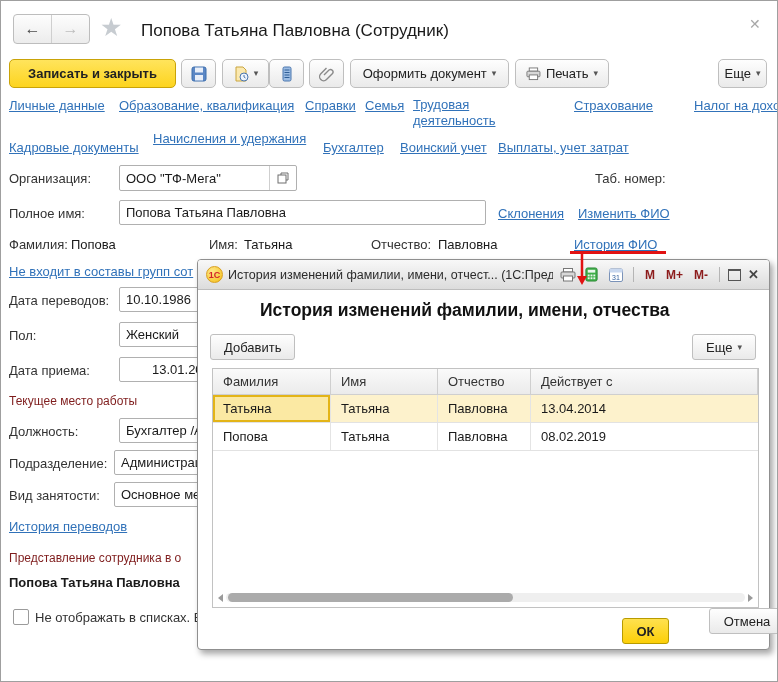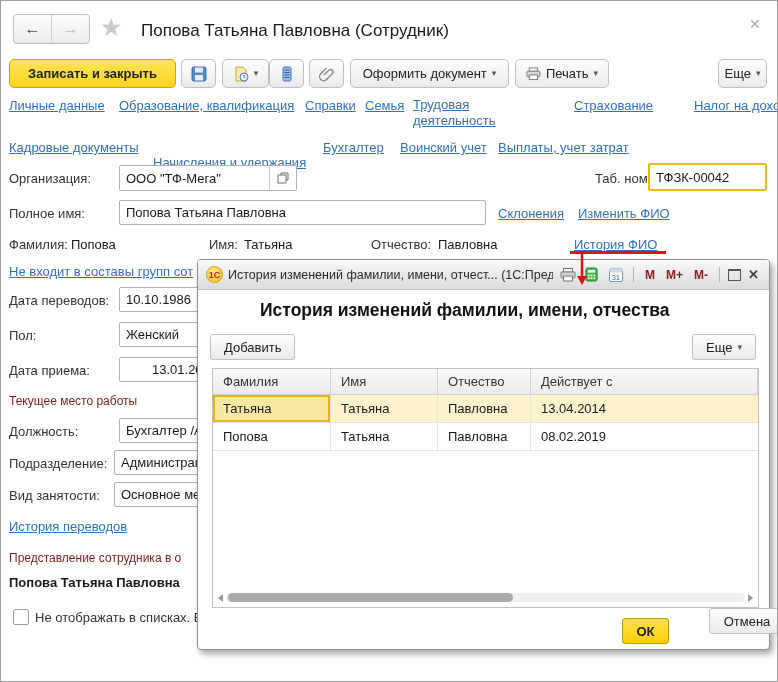--- a/index.html
+++ b/index.html
@@ -147,37 +147,36 @@
 
   <span class="link" style="left:8px;top:97px;">Личные данные</span>
   <span class="link" style="left:118px;top:97px;">Образование, квалификация</span>
   <span class="link" style="left:304px;top:97px;">Справки</span>
   <span class="link" style="left:364px;top:97px;">Семья</span>
   <span class="link wrap" style="left:412px;top:96px;">Трудовая деятельность</span>
   <span class="link" style="left:573px;top:97px;">Страхование</span>
   <span class="link" style="left:661px;top:97px;margin-left:32px;">Налог на доходы</span>
 
   <span class="link" style="left:8px;top:139px;">Кадровые документы</span>
-  <span class="link" style="left:152px;top:130px;margin-top:24px;">Начисления и удержания</span>
+  <span class="link" style="left:152px;top:130px;">Начисления и удержания</span>
   <span class="link" style="left:322px;top:139px;">Бухгалтер</span>
   <span class="link" style="left:399px;top:139px;">Воинский учет</span>
   <span class="link" style="left:497px;top:139px;">Выплаты, учет затрат</span>
 
   <span class="lbl" style="left:8px;top:170px;">Организация:</span>
   <div class="combo-field" style="left:118px;top:164px;width:178px;">
     <input readonly="" value="ООО &quot;ТФ-Мега&quot;" style="">
     <span class="combo-btn">
       <svg width="12" height="12" viewBox="0 0 12 12">
           <rect x="1" y="3" width="8" height="8" fill="none" stroke="#6f6f6f"></rect>
           <path d="M4 3V1h7v7h-2" fill="none" stroke="#6f6f6f"></path>
         </svg>
     </span>
   </div>
   <span class="lbl" style="left:594px;top:170px;">Таб. номер:</span>
-  <input class="input tab-num" style="left: 647px; top: 162px; width: 119px;" readonly="" value="ТФЗК-00042">
 
   <span class="lbl" style="left:8px;top:205px;">Полное имя:</span>
   <input class="input" style="left: 118px; top: 199px; width: 367px;" readonly="" value="Попова Татьяна Павловна">
   <span class="link" style="left:497px;top:205px;">Склонения</span>
   <span class="link" style="left:577px;top:205px;">Изменить ФИО</span>
 
   <span class="lbl" style="left:8px;top:236px;">Фамилия:</span>
   <span class="val" style="left:70px;top:236px;">Попова</span>
   <span class="lbl" style="left:208px;top:236px;">Имя:</span>
   <span class="val" style="left:243px;top:236px;">Татьяна</span>

